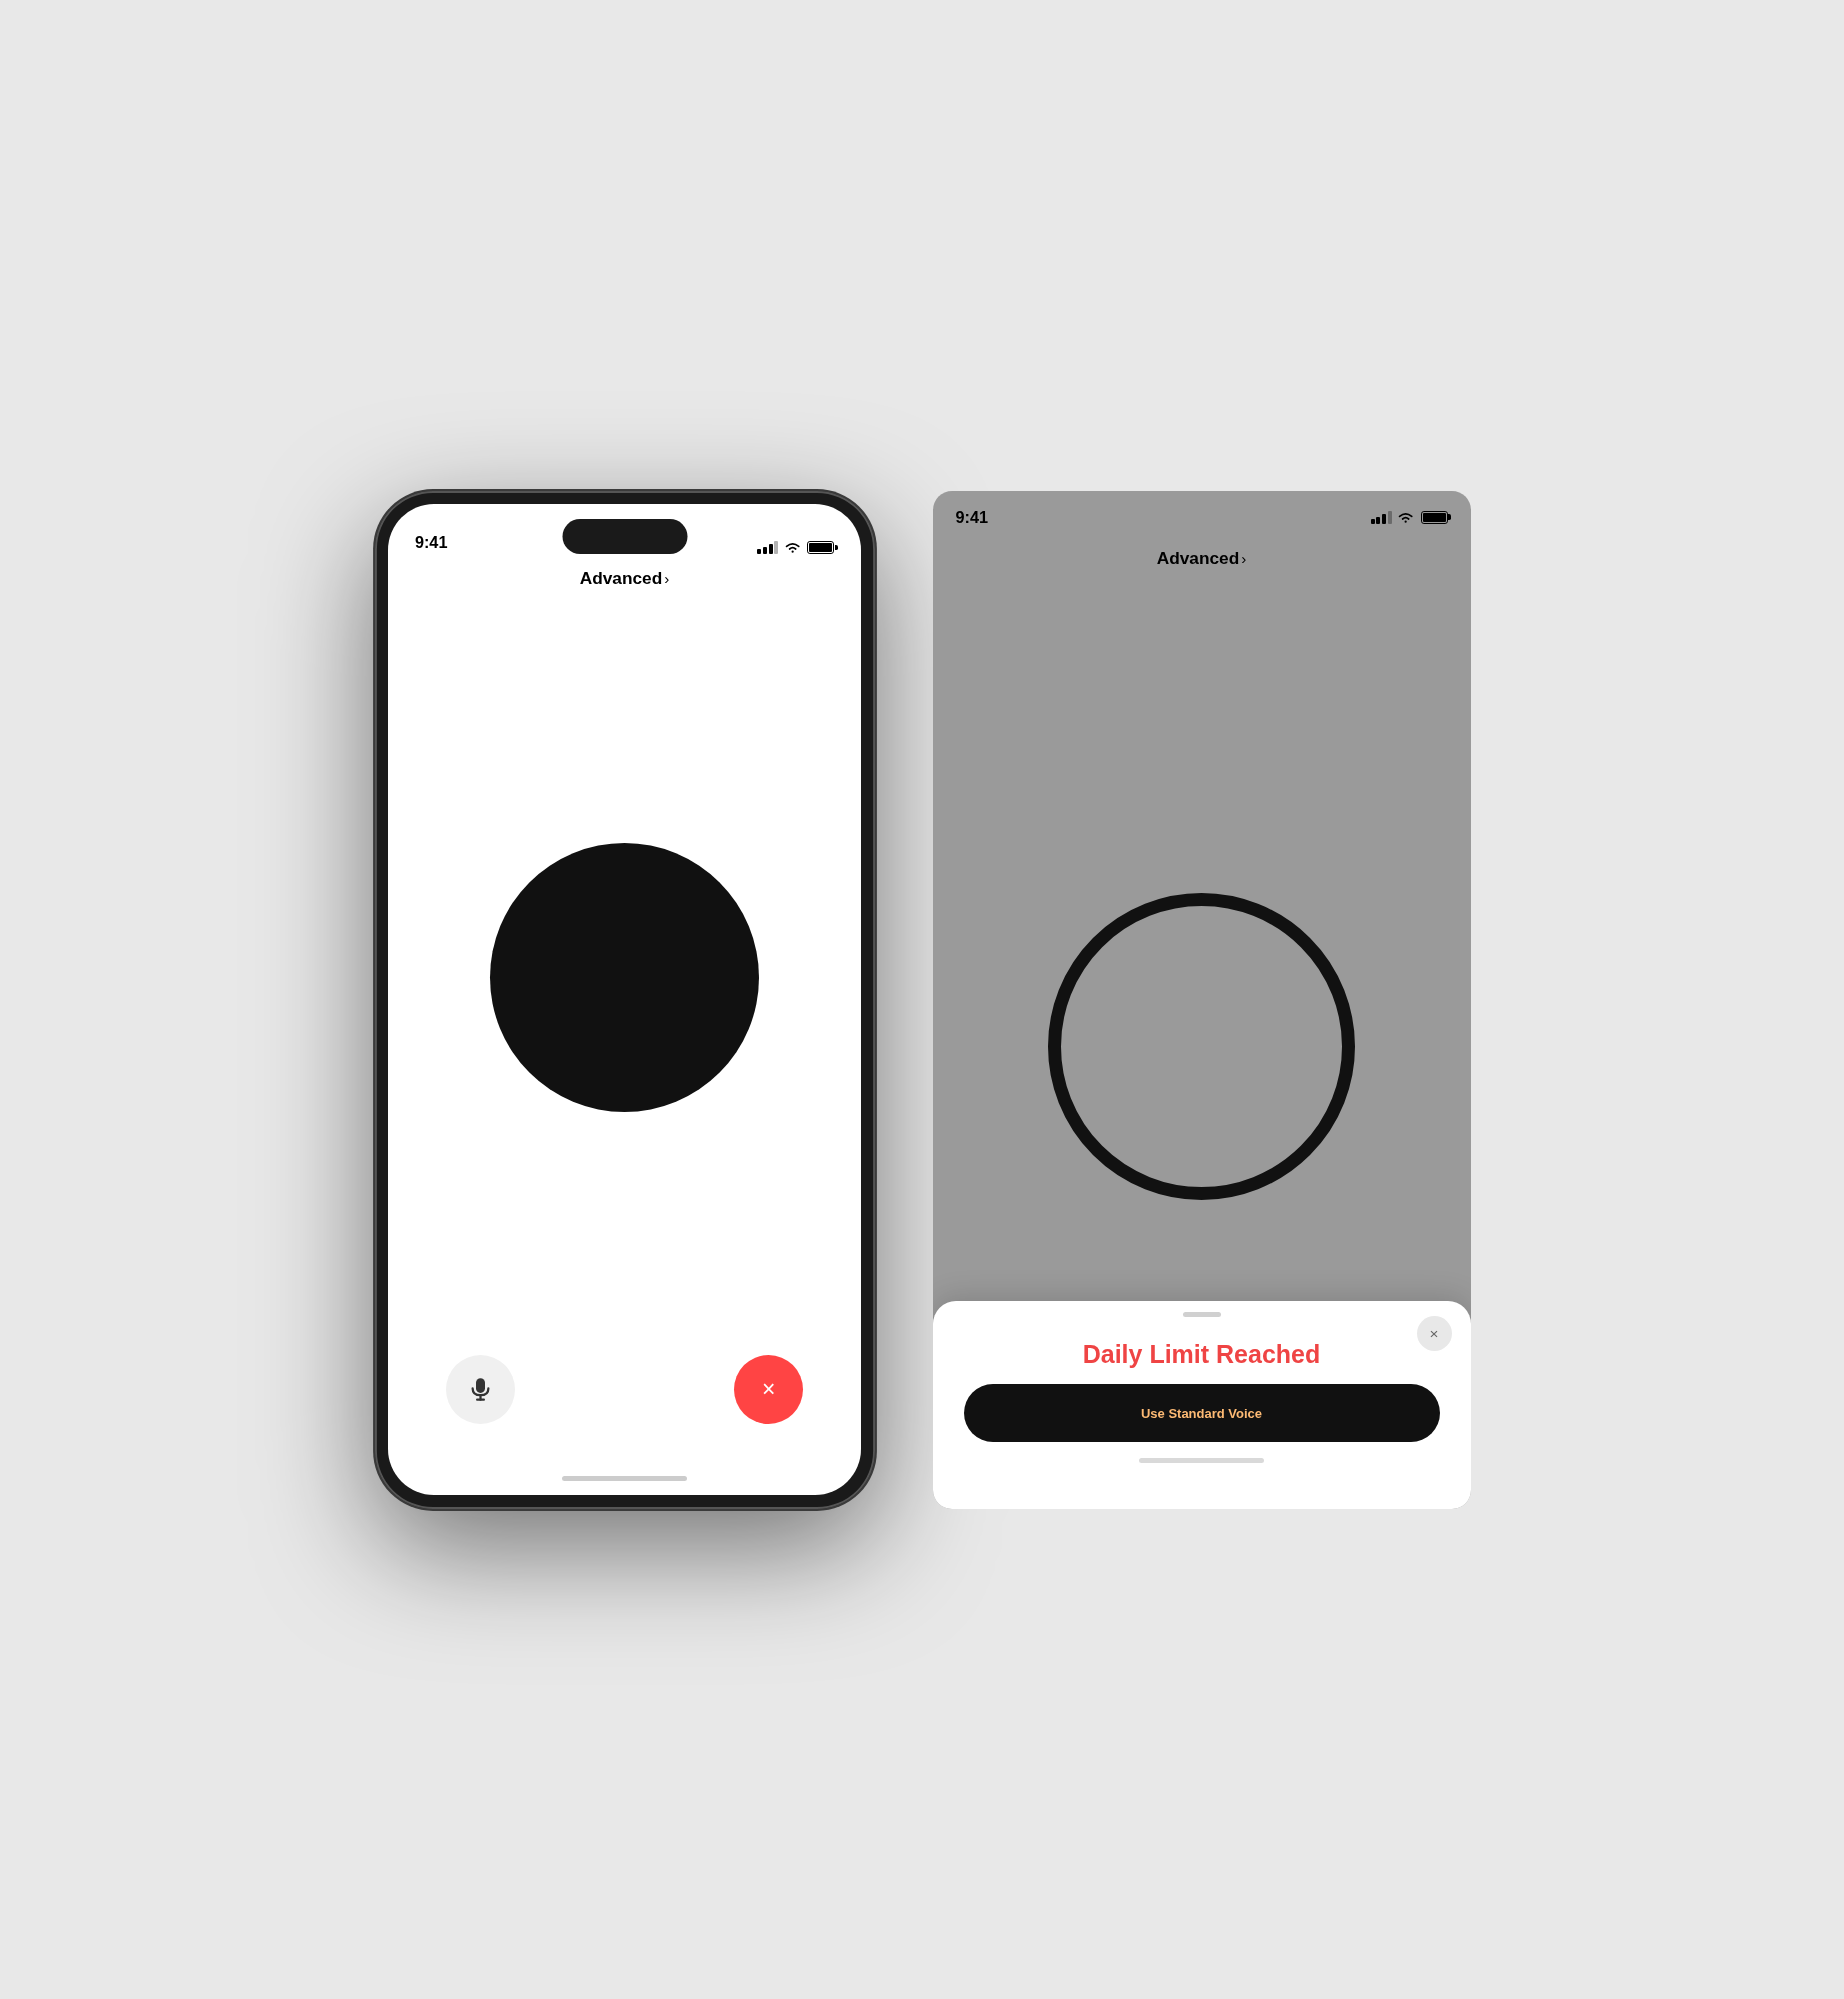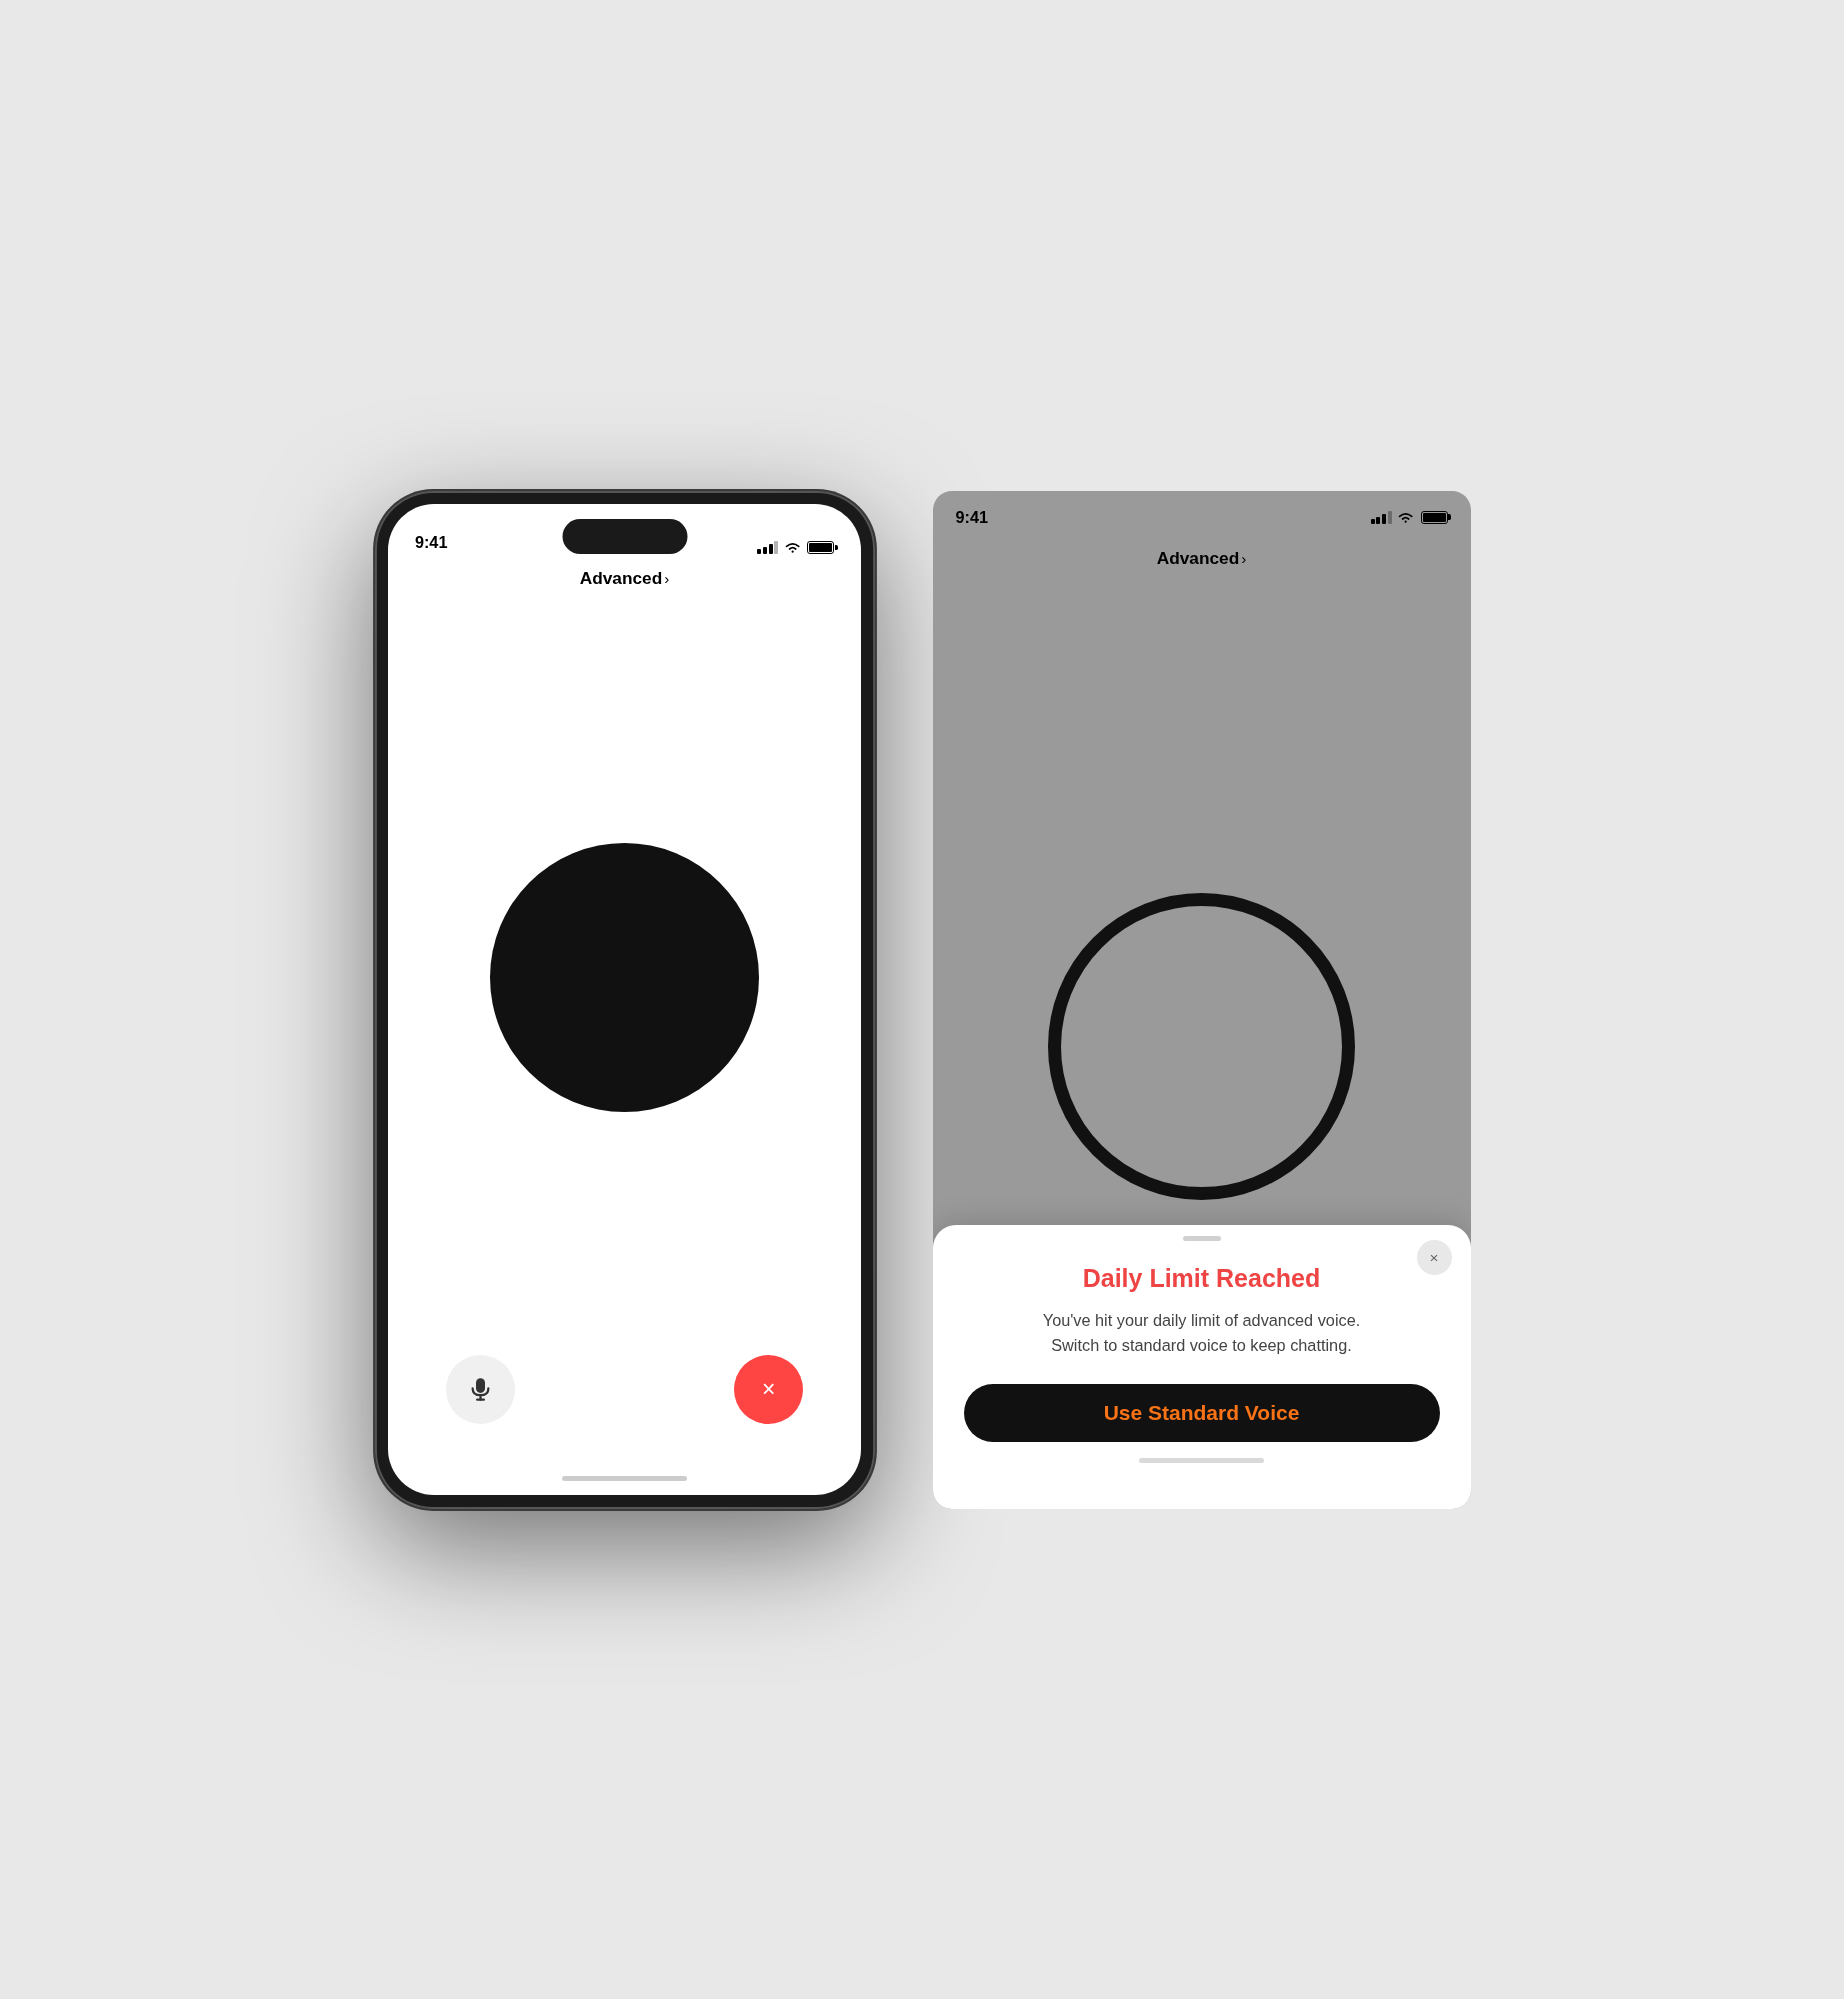--- a/index.html
+++ b/index.html
@@ -339,22 +339,22 @@
       background: #111111;
       border-radius: 29px;
       display: flex;
       align-items: center;
       justify-content: center;
       cursor: pointer;
       margin-bottom: 15.4px;
     }
 
     .use-standard-label {
-      color: #f97316;
-      font-size: 21px;
+      color: #fdba74;
+      font-size: 13px;
       font-weight: 600;
     }
 
     .panel-home-bar {
       width: 125px;
       height: 4.8px;
       background: #000;
       border-radius: 2.9px;
       opacity: 0.15;
       margin: 0 auto;
@@ -455,24 +455,20 @@
 
   <div class="bottom-sheet">
     <div class="sheet-handle"></div>
 
     <div class="sheet-close-button">
       <span class="sheet-close-x">×</span>
     </div>
 
     <h2 class="sheet-title">Daily Limit Reached</h2>
 
-    <p class="sheet-body">
-      <span>You've hit your daily limit of advanced voice.</span><br>
-      <span>Switch to standard voice to keep chatting.</span>
-    </p>
 
     <div class="use-standard-btn">
       <span class="use-standard-label">Use Standard Voice</span>
     </div>
 
     <div class="panel-home-bar"></div>
   </div>
 
 </div>
 

